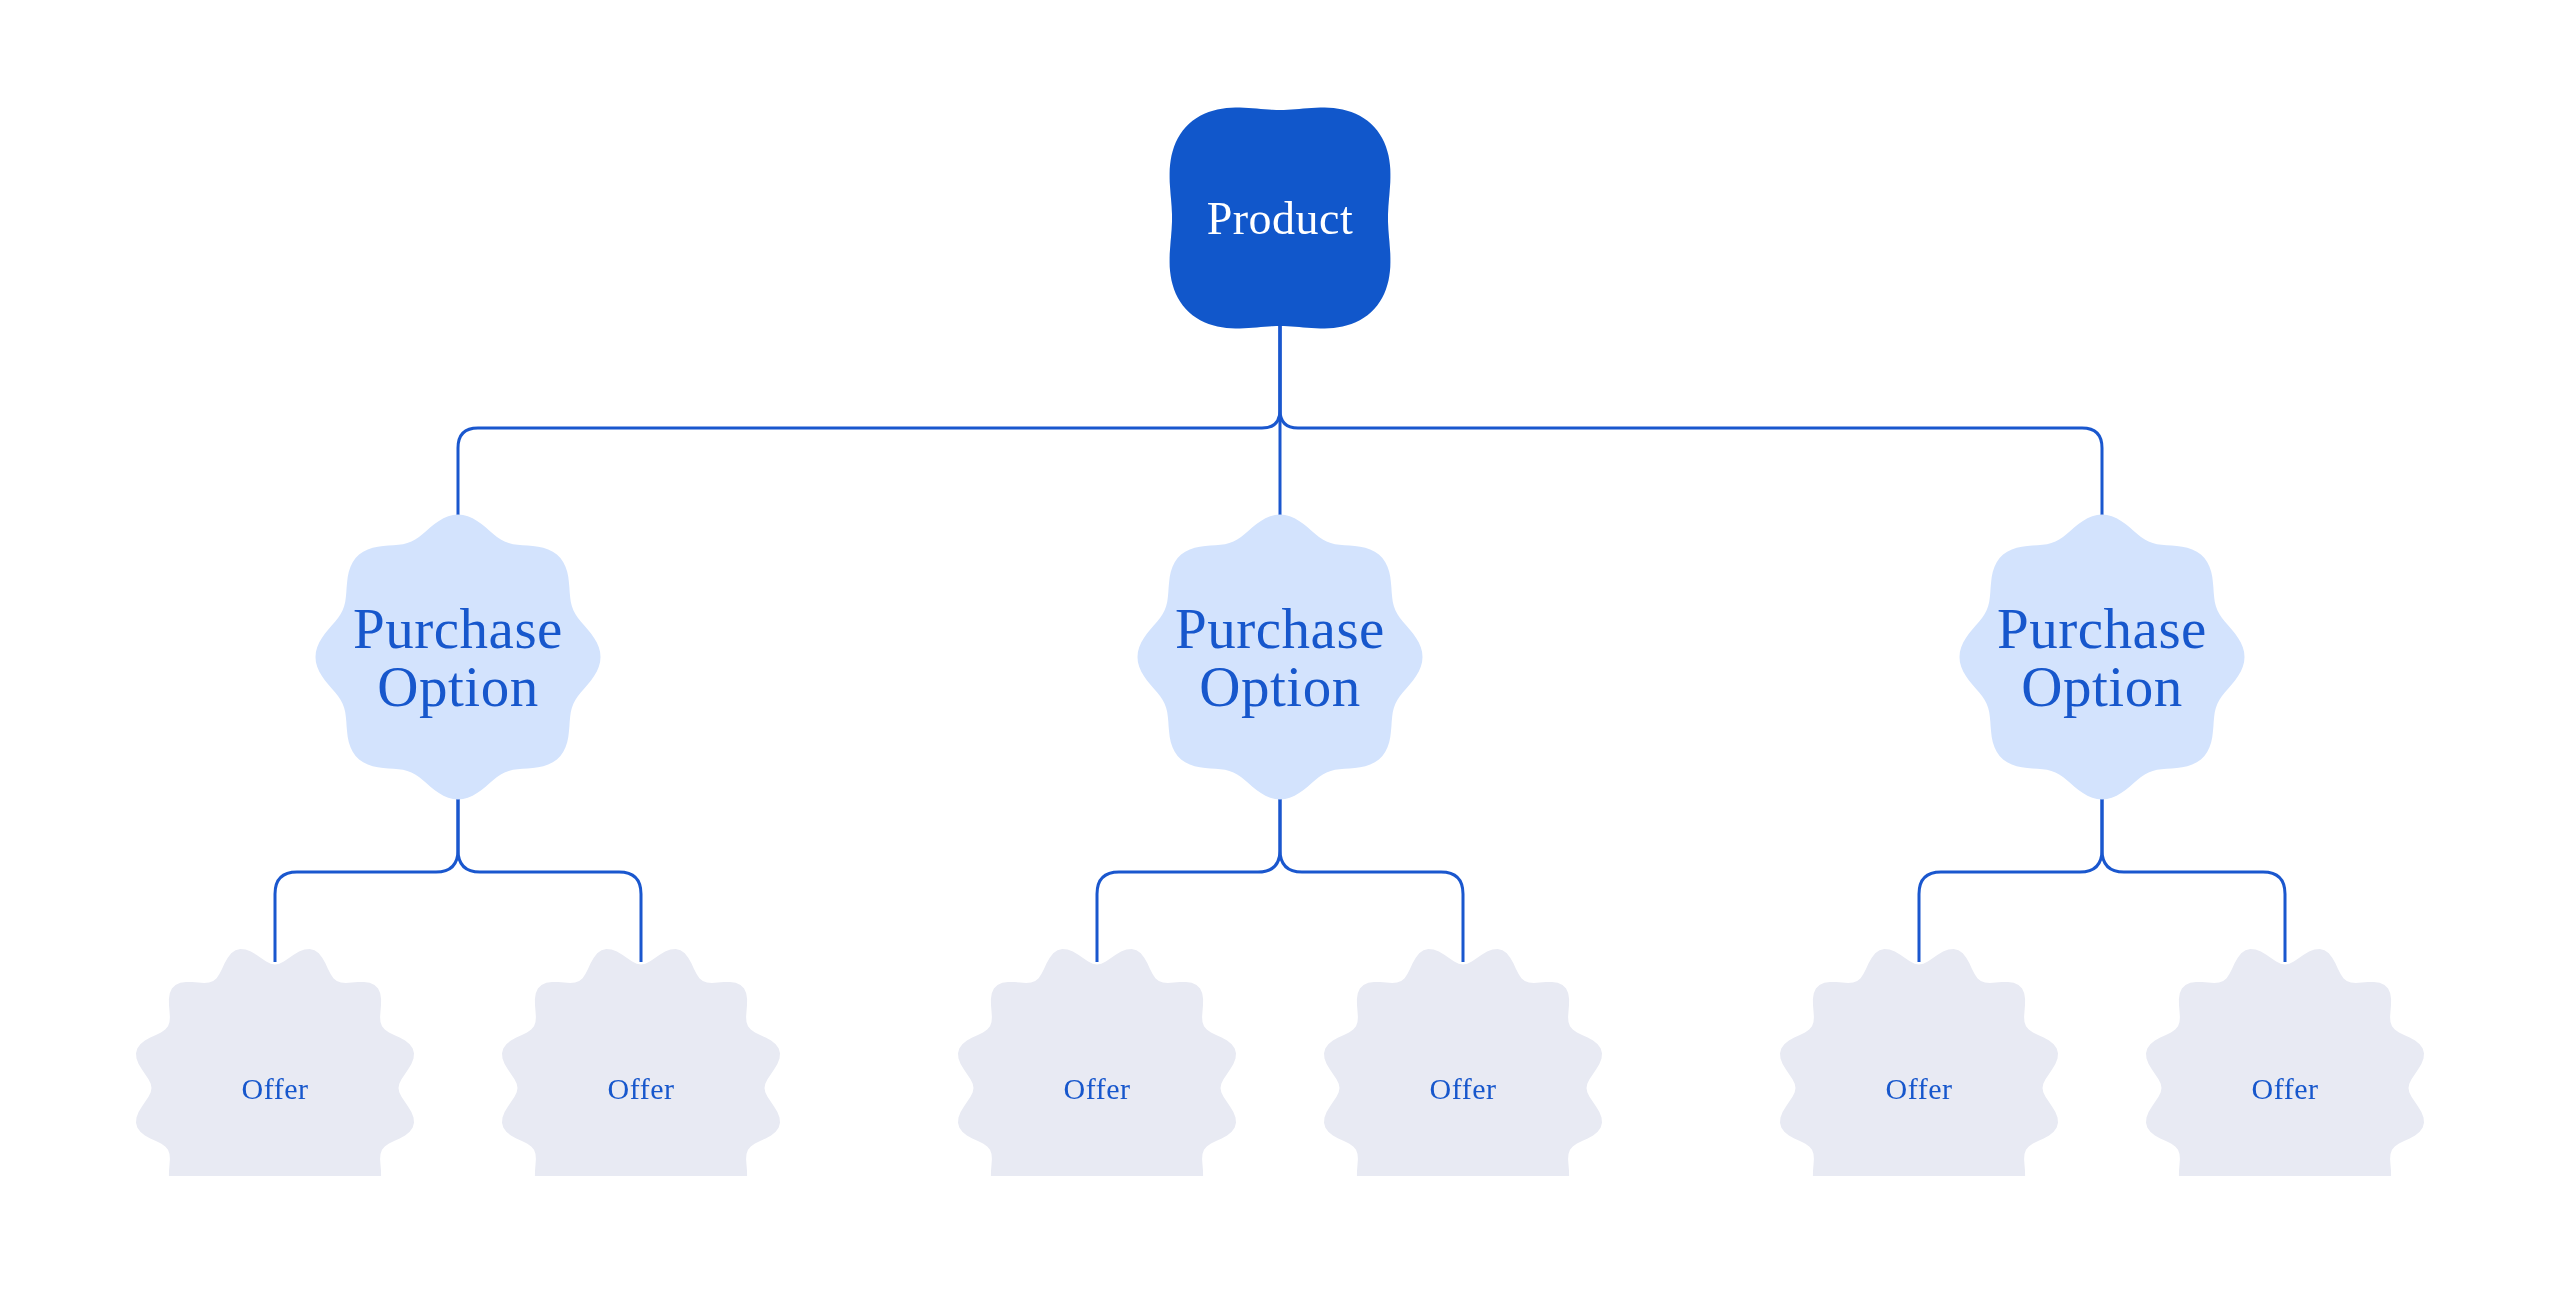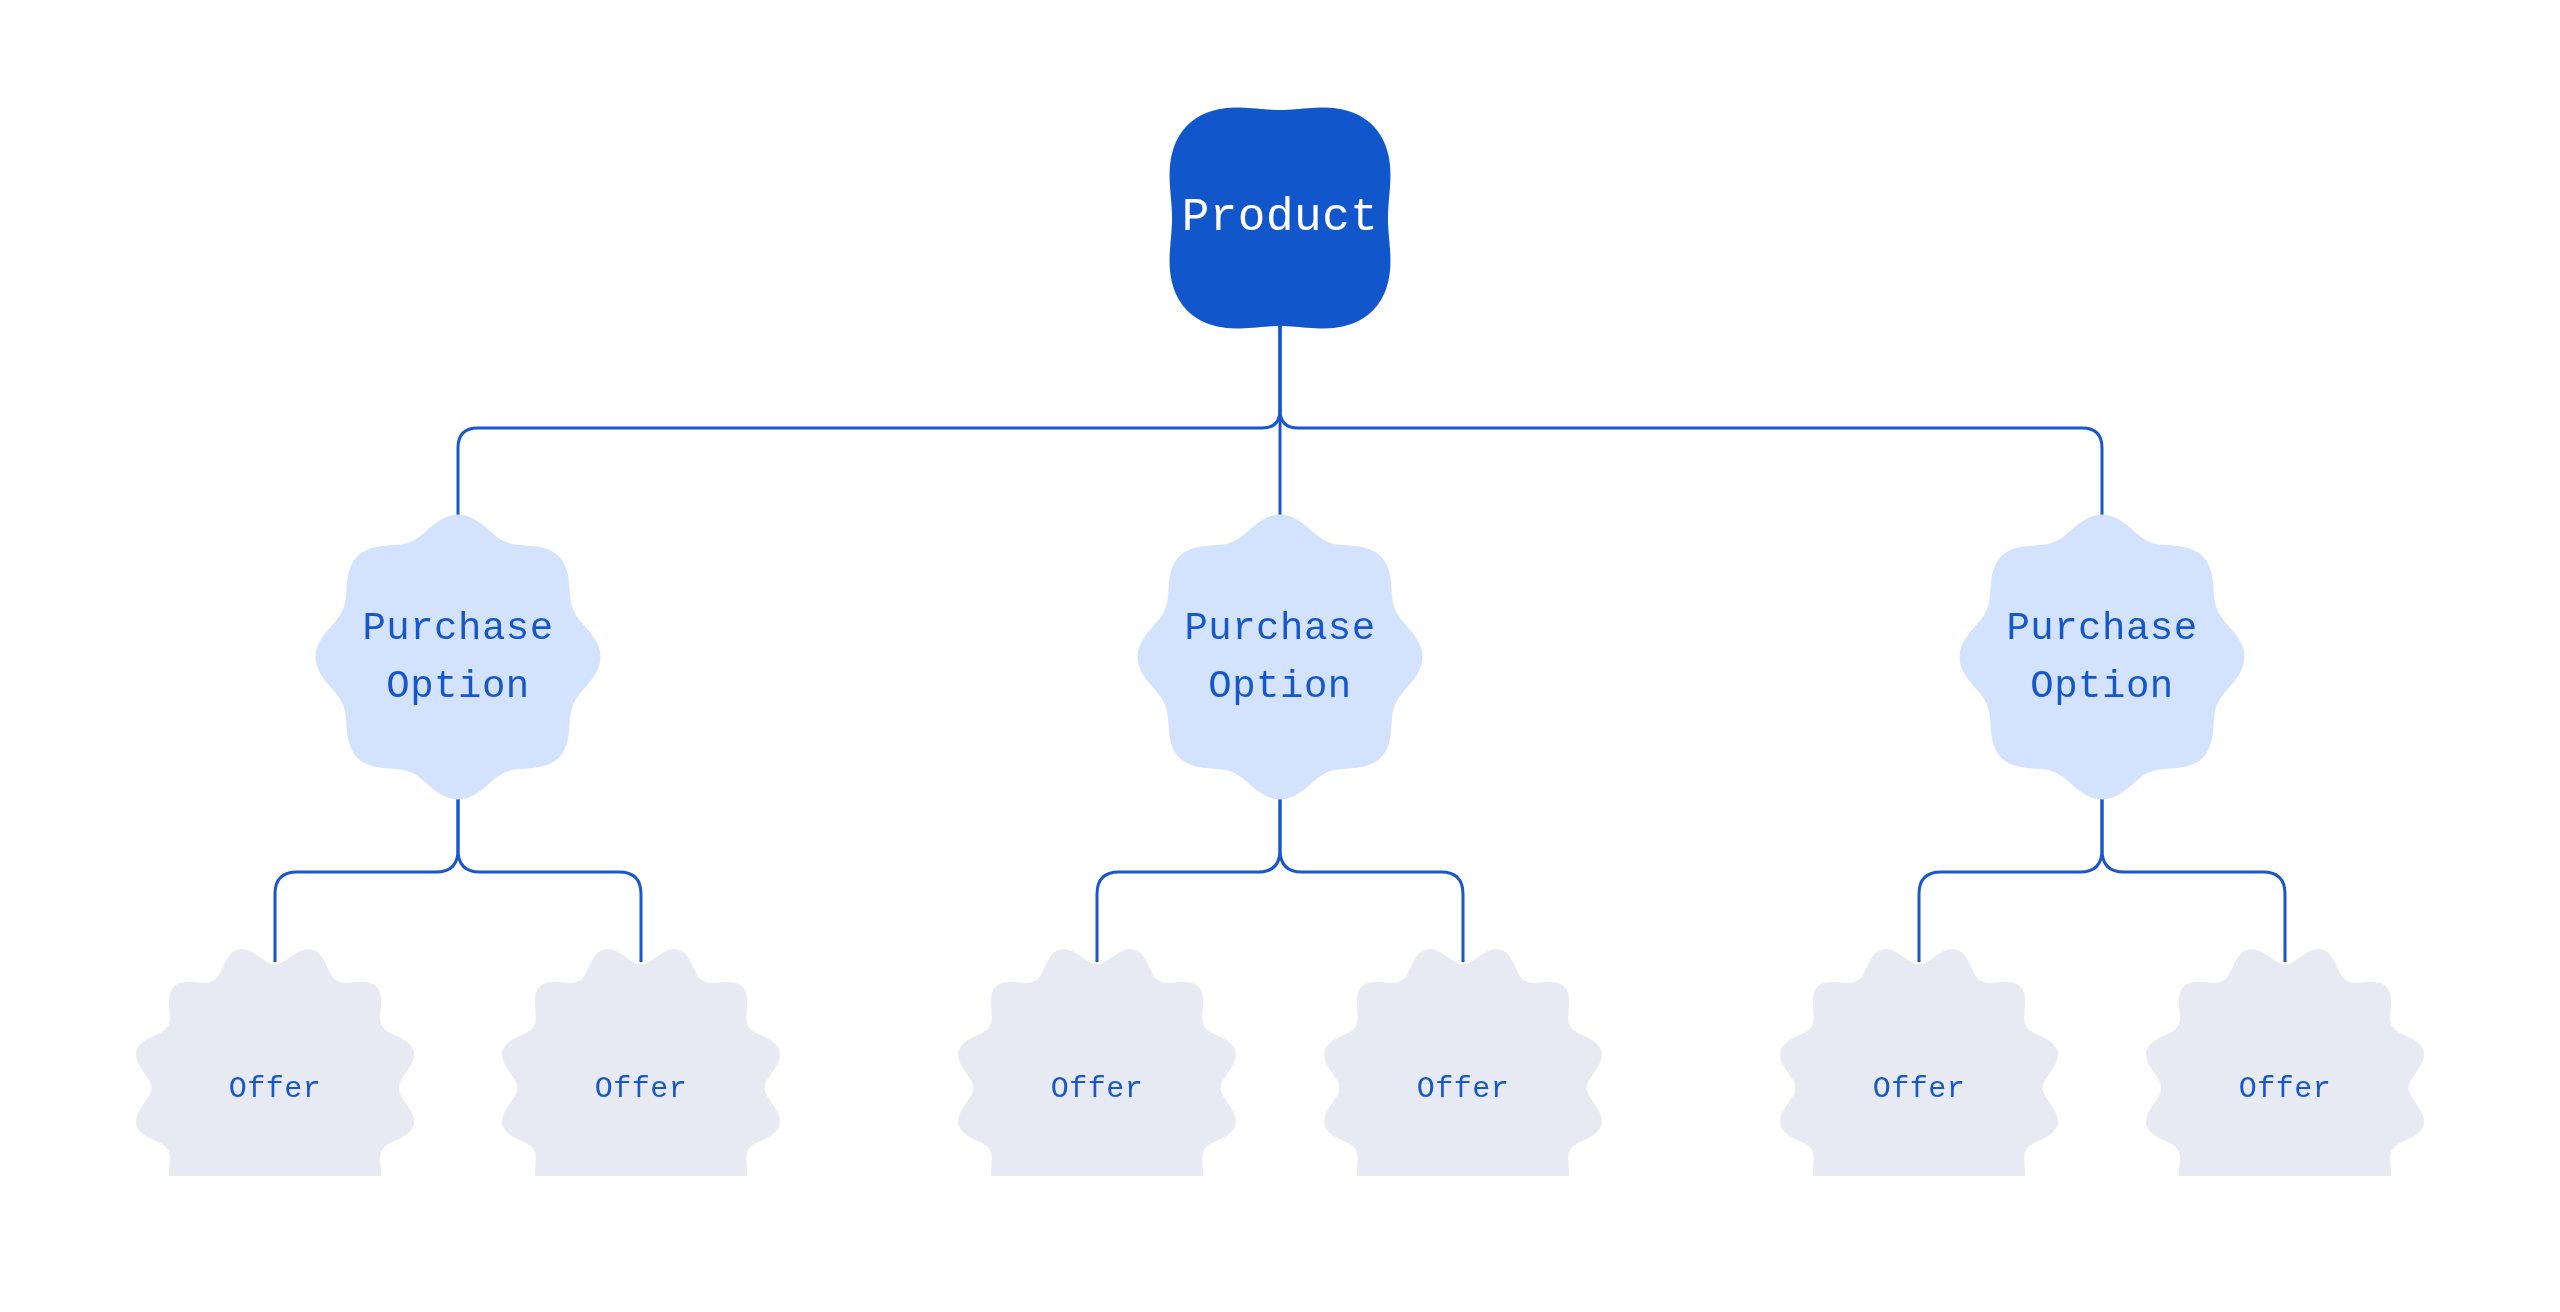--- a/index.html
+++ b/index.html
@@ -6,21 +6,21 @@
     margin: 0;
     padding: 0;
     background: #ffffff;
   }
   .canvas {
     position: relative;
     width: 2560px;
     height: 1176px;
     background: var(--background, #ffffff);
     overflow: hidden;
-    font-family: Liberation Mono, monospace;
+    font-family: Liberation Serif, serif;
   }
   #connectors {
     position: absolute;
     left: 0; top: 0;
     width: 2560px;
     height: 1312px;
     z-index: 1;
   }
   #connectors path {
     stroke: var(--connector, #1a57ce);
@@ -50,21 +50,21 @@
     user-select: none;
   }
   .node.product .blob path { fill: var(--product_fill, #1157cb); }
   .node.product .label {
     color: var(--product_text, #ffffff);
     font-size: 46px;
   }
   .node.purchase .blob path { fill: var(--purchase_fill, #d3e3fd); }
   .node.purchase .label {
     color: var(--label_text, #1757cc);
-    font-size: 39px;
+    font-size: 57px;
     line-height: 58px;
   }
   .node.purchase .label span { display: block; }
   .node.offer .blob path { fill: var(--offer_fill, #e8eaf3); }
   .node.offer .label {
     color: var(--label_text, #1757cc);
     font-size: 30px;
   }
 </style>
 </head>

